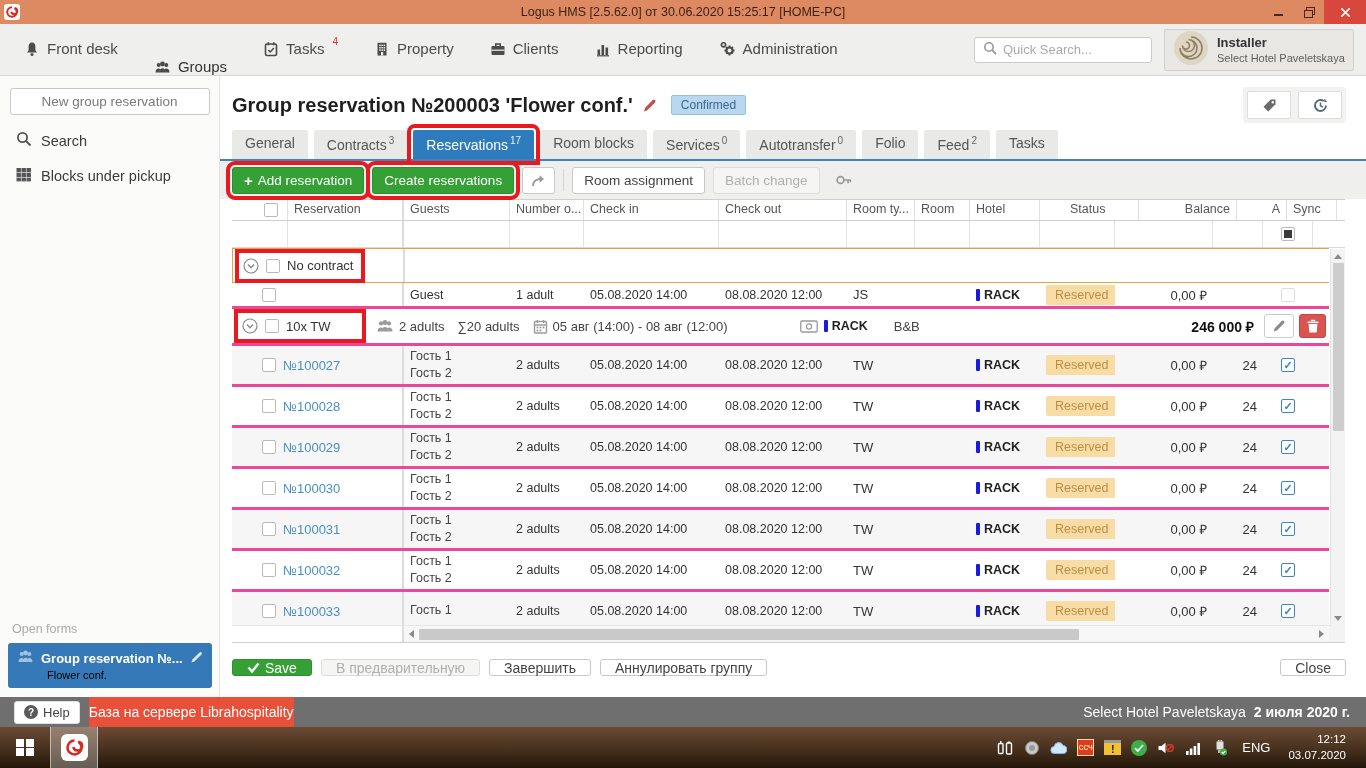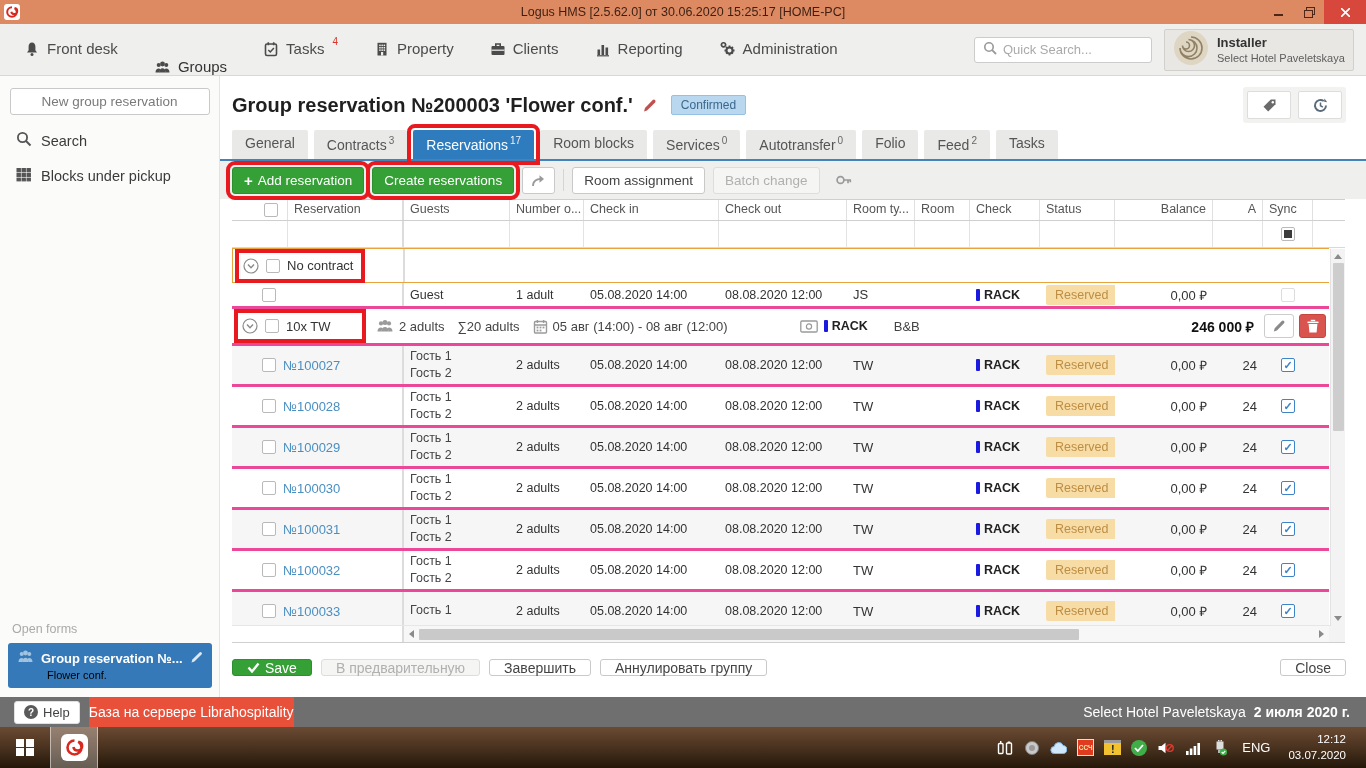--- a/index.html
+++ b/index.html
@@ -392,22 +392,22 @@
             <div class="t-h-cell" style="width: 56px; display: flex; align-items: center;">
               <span class="cb" style="margin-left: 26px;"></span>
             </div>
             <div class="t-h-cell" style="width: 116px; border-right: 2px solid rgb(220, 220, 220);">Reservation</div>
             <div class="t-h-cell" style="width: 106px;">Guests</div>
             <div class="t-h-cell" style="width: 74px;">Number o...</div>
             <div class="t-h-cell" style="width: 135px;">Check in</div>
             <div class="t-h-cell" style="width: 128px;">Check out</div>
             <div class="t-h-cell" style="width: 68px;">Room ty...</div>
             <div class="t-h-cell" style="width: 55px;">Room</div>
-            <div class="t-h-cell" style="width: 70px;">Check</div>
-            <div class="t-h-cell" style="width: 75px;">Status</div>
+            <div class="t-h-cell" style="width: 70px;">Hotel</div>
+            <div class="t-h-cell" style="width: 75px; margin-left: 24px;">Status</div>
             <div class="t-h-cell right" style="width: 98px;">Balance</div>
             <div class="t-h-cell right" style="width: 50px;">A</div>
             <div class="t-h-cell" style="width: 50px;">Sync</div>
             <div class="t-h-cell" style="width: 16px; border-right: none;"></div>
           </div>
           <div class="t-filter">
             <div class="t-f-cell" style="width: 56px;"></div>
             <div class="t-f-cell" style="width: 116px; border-right: 2px solid rgb(220, 220, 220);"></div>
             <div class="t-f-cell" style="width: 106px;"></div>
             <div class="t-f-cell" style="width: 74px;"></div>

